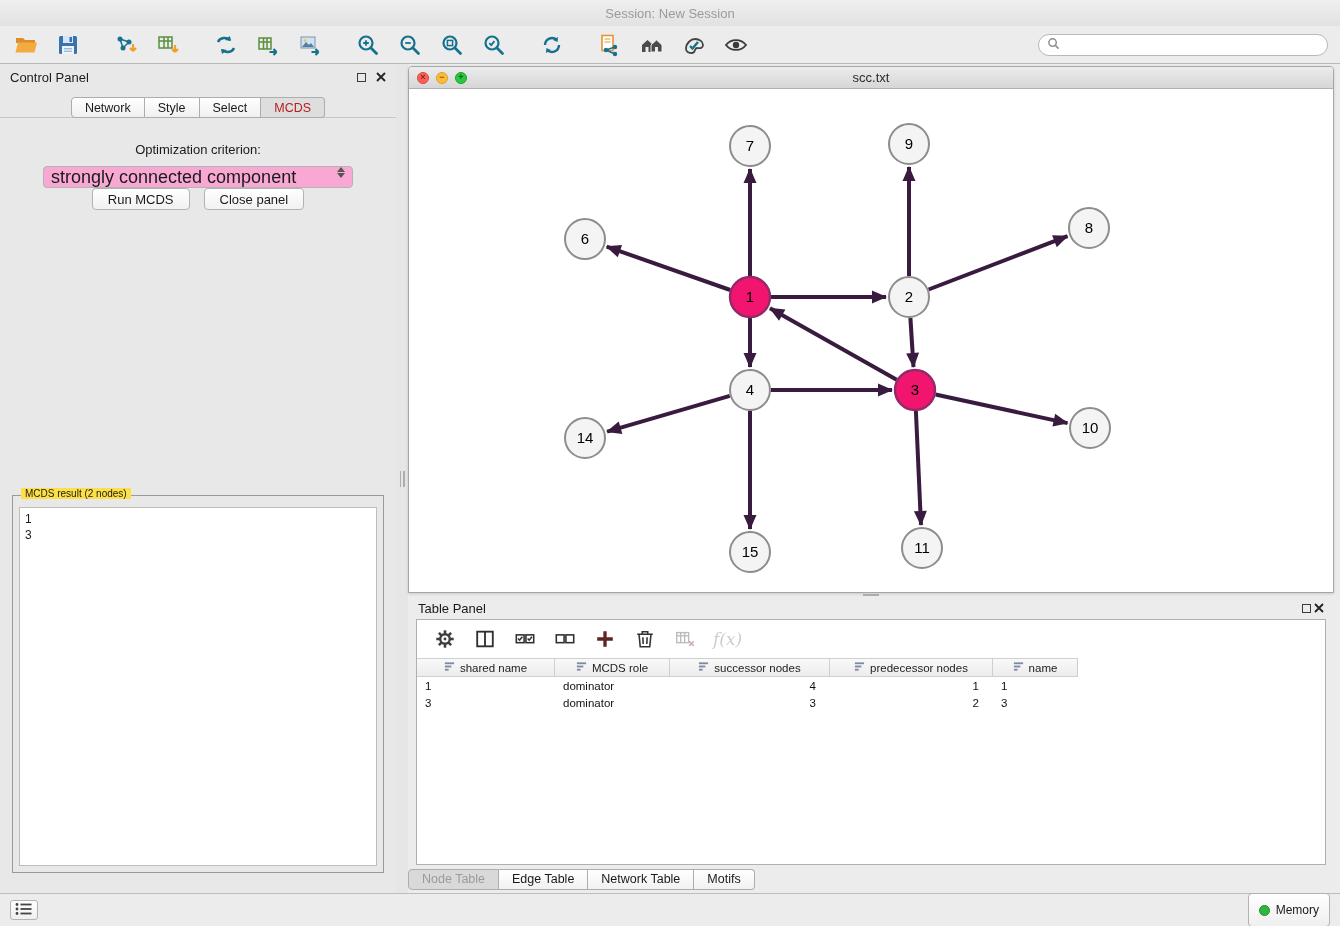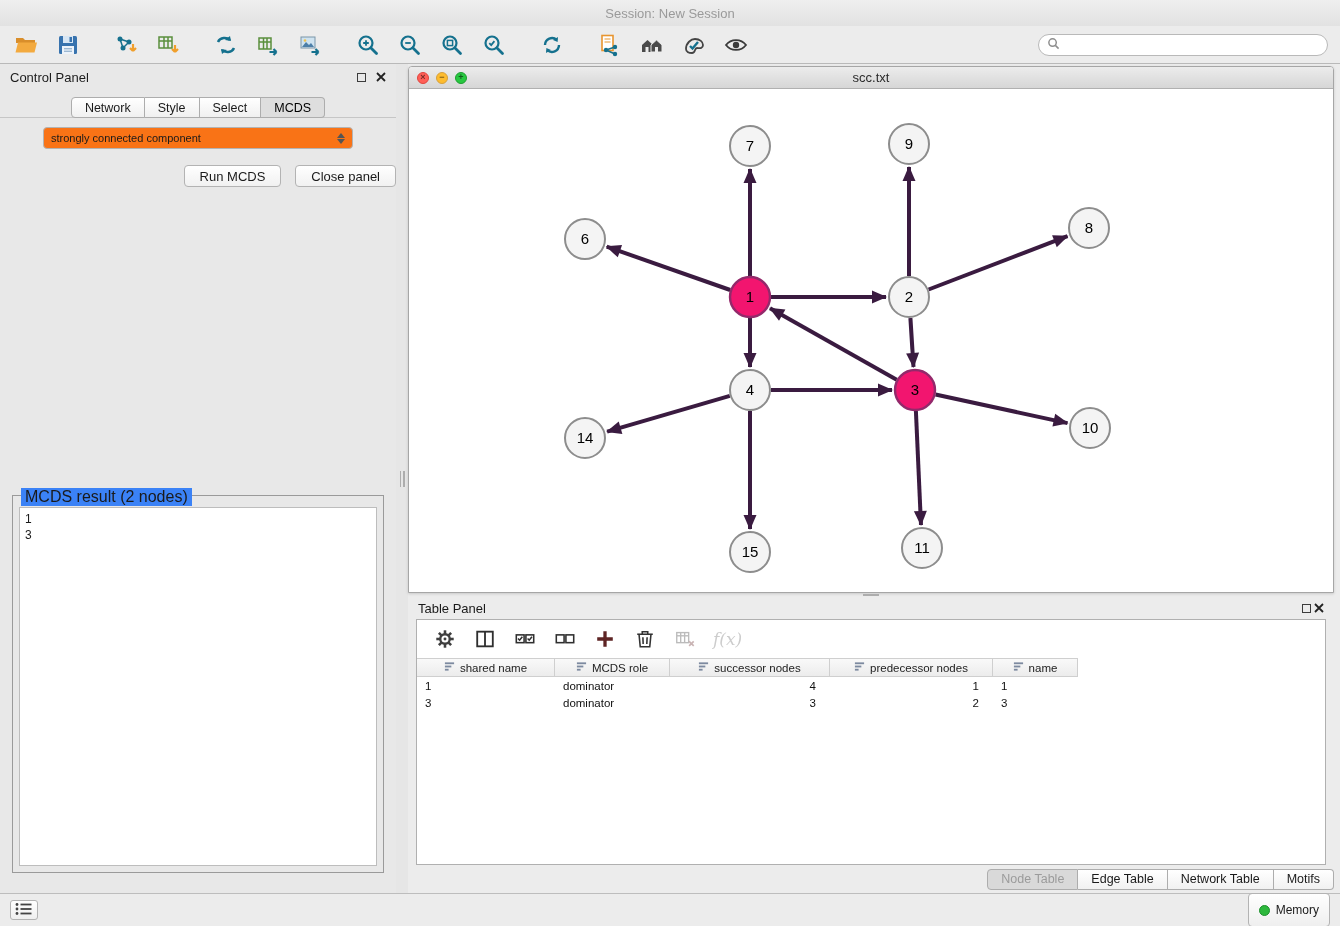--- a/index.html
+++ b/index.html
@@ -25,31 +25,31 @@
   .control-panel { width:396px; background:#e8e8e8; display:flex; flex-direction:column; min-height:0; }
   .cp-header { height:26px; display:flex; align-items:center; padding:0 10px; gap:10px; }
   .cp-title { font-size:13px; color:#1c1c1c; }
   .cp-header .spacer { flex:1; }
   .float-icon { width:9px; height:9px; border:1.5px solid #3c3c3c; display:inline-block; }
   .close-icon { display:flex; align-items:center; }
   .cp-tabbar { display:flex; justify-content:center; align-items:flex-end; height:28px; border-bottom:1px solid #c6c6c6; }
   .cp-tab { height:21px; padding:0 13px; display:flex; align-items:center; font-size:12.5px; border:1px solid #adadad; border-left:none; background:linear-gradient(#ffffff,#f0f0f0); margin-bottom:-1px; cursor:default;margin-top:8px; }
   .cp-tab:first-child { border-left:1px solid #adadad; border-radius:4px 0 0 4px; }
   .cp-tab:last-child { border-radius:0 4px 4px 0; }
-  .cp-tab.active { background:#dedede; color:#000000; }
+  .cp-tab.active { background:#dedede; color:#b91c1c; }
   .cp-opt-label { text-align:center; margin-top:24px; font-size:13px; }
-  .cp-select { margin:9px auto 0; width:310px; height:22px; background:#f97316; border:1px solid #b3b3b3; border-radius:4px; display:flex; align-items:center; padding:0 7px; font-size:11px; }
+  .cp-select { margin:9px auto 0; width:310px; height:22px; background:#f9a8d4; border:1px solid #b3b3b3; border-radius:4px; display:flex; align-items:flex-start; padding:0 7px; font-size:18px; }
   .cp-select .spin { margin-left:auto; display:flex; flex-direction:column; gap:1px; }
   .tri-up { width:0; height:0; border-left:4px solid transparent; border-right:4px solid transparent; border-bottom:5px solid #555; }
   .tri-down { width:0; height:0; border-left:4px solid transparent; border-right:4px solid transparent; border-top:5px solid #555; }
-  .cp-buttons { display:flex; justify-content:flex-end; gap:14px; margin-top:16px; }
+  .cp-buttons { display:flex; justify-content:center; gap:14px; margin-top:0; }
   .cp-btn { height:22px; padding:0 15px; background:linear-gradient(#ffffff,#f1f1f1); border:1px solid #b3b3b3; border-radius:4px; font-size:13px; display:flex; align-items:center; cursor:default; }
   .cp-spacer { flex:1; }
   .cp-result { position:relative; border:1px solid #9a9a9a; margin:0 12px 20px; height:378px; padding:11px 6px 6px; flex:0 0 auto; }
-  .cp-result-legend { position:absolute; top:-8px; left:8px; background:#3b82f6; padding:0 4px; font-size:16px; }
+  .cp-result-legend { position:absolute; top:-8px; left:8px; background:#fde047; padding:0 4px; font-size:10px; }
   .cp-result-text { width:100%; height:100%; background:#fff; border:1px solid #bdbdbd; font-size:12px; line-height:16px; padding:3px 5px; white-space:pre; overflow:auto; }
 
   
   .v-splitter { width:12px; display:flex; align-items:center; justify-content:center; background:#e6e6e6; }
   .v-grip { display:flex; gap:2px; }
   .v-grip i { width:1.5px; height:16px; background:#adadad; display:block; }
 
   
   .right { flex:1; display:flex; flex-direction:column; min-width:0; padding:2px 6px 0 0; }
 
@@ -78,21 +78,21 @@
   .tp-btn { width:24px; height:24px; display:flex; align-items:center; justify-content:center; cursor:default; }
   .tp-btn.disabled { opacity:0.45; }
   .tp-btn.fx { width:auto; font-family:"DejaVu Serif",serif; font-style:italic; font-size:17px; color:#8f8f8f; }
   .tp-grid { display:grid; grid-template-columns:138px 115px 160px 163px 85px; }
   .th { height:19px; background:linear-gradient(#f9f9f9,#ececec); border-top:1px solid #cfcfcf; border-bottom:1px solid #cfcfcf; border-right:1px solid #cfcfcf; display:flex; align-items:center; justify-content:center; gap:5px; font-size:11.5px; color:#222; cursor:default; }
   .th:first-child { border-left:none; }
   .tr { display:grid; grid-template-columns:138px 115px 160px 163px 85px; }
   .td { height:17px; font-size:11.5px; display:flex; align-items:center; padding:0 8px; color:#111; }
   .td.col2, .td.col3 { justify-content:flex-end; padding-right:14px; }
   .tp-rows { flex:1; overflow:auto; }
-  .tp-tabs { height:28px; display:flex; justify-content:flex-end; align-items:center; flex:0 0 auto; }
+  .tp-tabs { height:28px; display:flex; justify-content:flex-start; align-items:center; flex:0 0 auto; }
   .tp-tab { height:21px; padding:0 13px; display:flex; align-items:center; font-size:12.5px; border:1px solid #adadad; border-left:none; background:linear-gradient(#ffffff,#f1f1f1); cursor:default; }
   .tp-tab:first-child { border-left:1px solid #adadad; border-radius:4px 0 0 4px; }
   .tp-tab:last-child { border-radius:0 4px 4px 0; }
   .tp-tab.active { background:#d9d9d9; color:#9b9b9b; }
 
   
   .statusbar { height:33px; border-top:1px solid #bdbdbd; background:#ececec; display:flex; align-items:center; padding:0 10px; flex:0 0 auto; }
   .sb-list-btn { width:28px; height:20px; border:1px solid #b3b3b3; border-radius:3px; background:linear-gradient(#ffffff,#efefef); display:flex; align-items:center; justify-content:center; cursor:default; }
   .sb-memory { margin-left:auto; height:22px; border:1px solid #b3b3b3; border-radius:4px; background:linear-gradient(#ffffff,#efefef); display:flex; align-items:center; gap:6px; padding:16px 10px; font-size:12px; cursor:default; }
   .green-dot { width:11px; height:11px; border-radius:50%; background:#2db83d; border:1px solid #1d8f2c; display:inline-block; }
@@ -277,20 +277,21 @@
               <path d="M1 1l8 8M9 1l-8 8"></path>
             </svg>
           </span>
       </div>
       <div class="cp-tabbar">
           <div class="cp-tab">Network</div>
           <div class="cp-tab">Style</div>
           <div class="cp-tab">Select</div>
           <div class="cp-tab active">MCDS</div>
         </div>
+      <div class="cp-opt-label">Optimization criterion:</div>
       <div class="cp-select">
         <span>strongly connected component</span>
         <span class="spin">
             <span class="tri-up"></span>
             <span class="tri-down"></span>
           </span>
       </div>
       <div class="cp-buttons">
         <div class="cp-btn">Run MCDS</div>
         <div class="cp-btn">Close panel</div>

